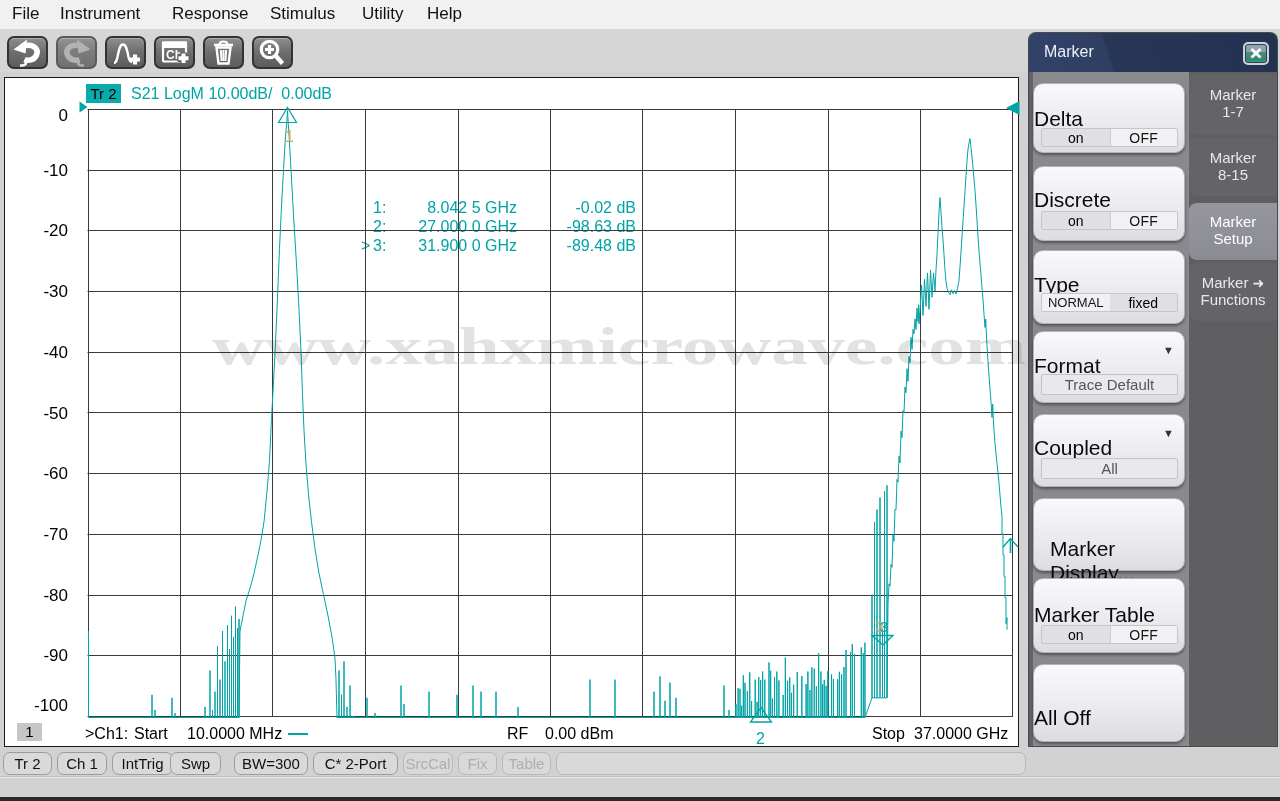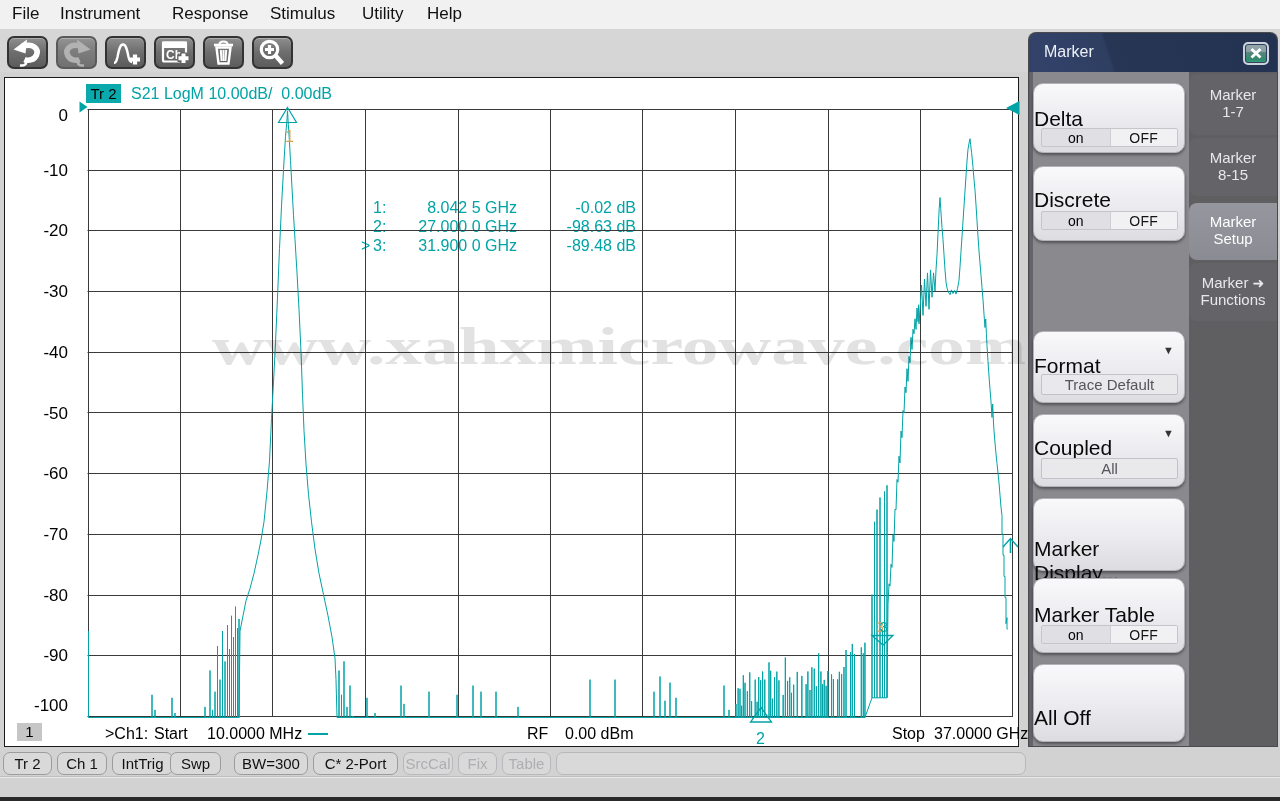--- a/index.html
+++ b/index.html
@@ -22,21 +22,21 @@
 
 .ylab { position:absolute; width:60px; text-align:right; font-size:17px; color:#000; }
 
 #tr2badge { left:86px; top:84px; width:35px; height:19px; background:#0AA9AC; color:#000;
   font-size:15px; text-align:center; line-height:19px; }
 #trtitle { left:131px; top:85px; font-size:16px; color:#00A3A6; }
 
 .ro { position:absolute; font-size:16px; color:#00A3A6; white-space:pre; }
 .roR { text-align:right; }
 
-#botrow { left:0; top:725px; width:1092px; height:22px; font-size:16px; color:#000;margin-left:20px; }
+#botrow { left:0; top:725px; width:1092px; height:22px; font-size:16px; color:#000; }
 #botrow div { position:absolute; }
 
 
 #panel { left:1029px; top:33px; width:248px; height:713px; background:#5F5F62; border-radius:7px 7px 0 0;
   box-shadow:0 0 0 1px #4A4A4E; }
 #ptitle { left:0; top:0; width:248px; height:39px; border-radius:7px 7px 0 0;
   background:linear-gradient(72deg, #33426A 0%, #2F3F62 32%, #273655 33.5%, #243251 100%); }
 #ptitle span { position:absolute; left:15px; top:10px; color:#ECF0F6; font-size:16px; }
 #pbody { left:0; top:39px; width:248px; height:674px; }
 #pcol { left:4px; top:0px; width:157px; height:674px; background:#8A8A8E; }
@@ -220,32 +220,39 @@
             <div class="off">OFF</div>
           </div>
         </div>
       <div class="pbtn" style="top:94px; height:75px;">
           <div class="t" style="top:9px;">Discrete</div>
           <div class="tog" style="top:44px;">
             <div class="on">on</div>
             <div class="off">OFF</div>
           </div>
         </div>
+      <div class="pbtn" style="top:178px; height:74px;">
+          <div class="t" style="top:10px;">Type</div>
+          <div class="tog" style="top:42px;">
+            <div class="off" style="left:0; border-left:none; font-size:13px; letter-spacing:0;">NORMAL</div>
+            <div class="on" style="left:50%;">fixed</div>
+          </div>
+        </div>
       <div class="pbtn" style="top:259px; height:72px;">
           <div class="t" style="top:10px;">Format</div>
           <span class="caret" style="top:12px;">▼</span>
           <div class="sub" style="top:42px;">Trace Default</div>
         </div>
       <div class="pbtn" style="top:342px; height:73px;">
           <div class="t" style="top:9px;">Coupled</div>
           <span class="caret" style="top:12px;">▼</span>
           <div class="sub" style="top:43px;">All</div>
         </div>
       <div class="pbtn" style="top:426px; height:73px;">
-          <div class="t" style="top:26px;">Marker Display...</div>
+          <div class="t" style="top:26px;padding-left:16px;">Marker Display...</div>
         </div>
       <div class="pbtn" style="top:506px; height:75px;">
           <div class="t" style="top:12px;">Marker Table</div>
           <div class="tog" style="top:46px;">
             <div class="on">on</div>
             <div class="off">OFF</div>
           </div>
         </div>
       <div class="pbtn" style="top:592px; height:78px;">
           <div class="t" style="top:29px;">All Off</div>

